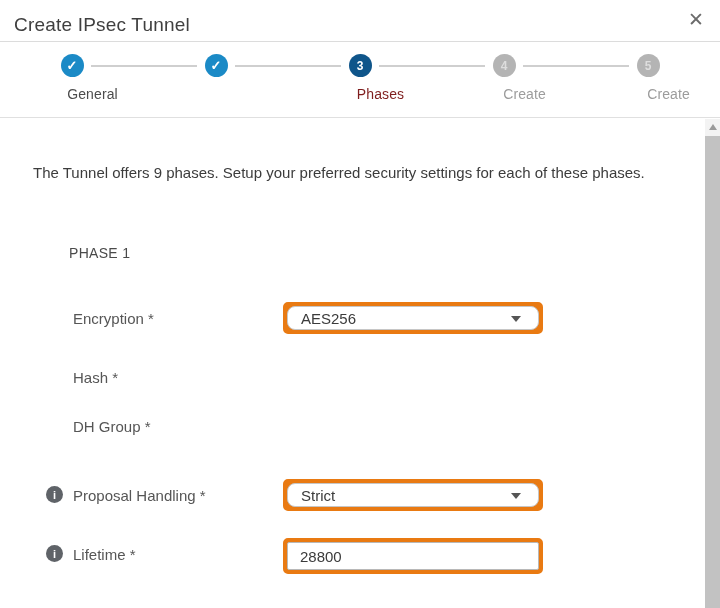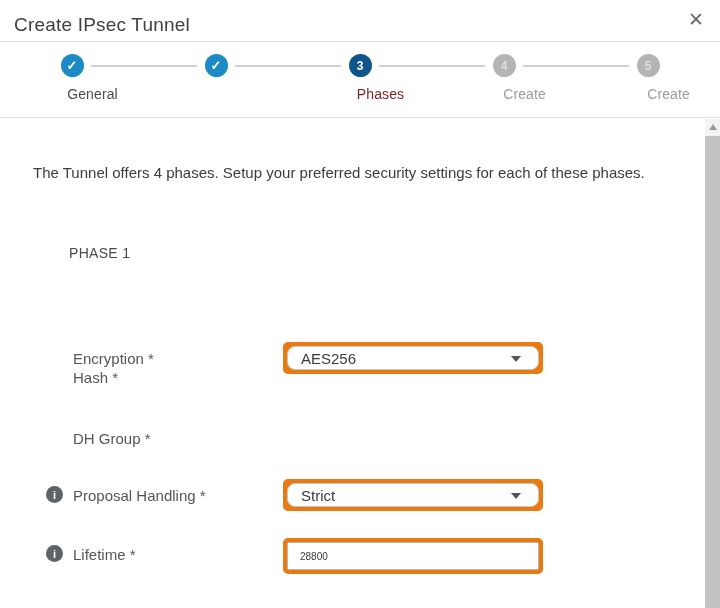--- a/index.html
+++ b/index.html
@@ -29,37 +29,37 @@
   .connector.c2 { left:235px; width:106px; }
   .connector.c3 { left:379px; width:106px; }
   .connector.c4 { left:523px; width:106px; }
 
   
   .content { position:absolute; top:119px; left:0; right:15px; bottom:0; background:#fff; }
   .intro { position:absolute; left:33px; top:40px; width:630px; font-size:15px; line-height:27px; color:#3c3c3c; }
   .phase-heading { position:absolute; left:33px; top:126px; font-size:14px; color:#4a4a4a; letter-spacing:.3px;margin-left:36px; }
 
   .form-row { position:absolute; left:0; right:0; height:40px; }
-  .row-0 { top:183px;margin-top:40px; } .row-1 { top:242px;text-decoration:underline; } .row-2 { top:303px; } .row-3 { top:360px; } .row-4 { top:419px; }
+  .row-0 { top:183px; } .row-1 { top:242px;text-decoration:underline; } .row-2 { top:291px; } .row-3 { top:360px; } .row-4 { top:419px; }
 
   .field-label { position:absolute; left:73px; top:8px; font-size:15px; color:#565656; }
   .info-icon { position:absolute; left:46px; top:7px; width:17px; height:17px; border-radius:50%;
                background:#5f6368; color:#fff; font-size:11px; font-weight:bold; font-style:normal;
                display:flex; align-items:center; justify-content:center; cursor:pointer; }
 
   .field-box { position:absolute; left:283px; top:0; width:260px; height:32px;
                border:4px solid #e97a12; border-radius:5px; background:#e97a12; }
   .field-box.tall { height:36px; }
   .select-inner { width:100%; height:100%; background:#fff; border:1px solid #c6c6c6; border-radius:8px;
                   position:relative; cursor:pointer; display:flex; align-items:center; }
   .select-value { padding-left:13px; font-size:15px; color:#3b3b3b; }
   .caret { position:absolute; right:17px; top:50%; margin-top:-2px; width:0; height:0;
            border-left:5px solid transparent; border-right:5px solid transparent; border-top:6px solid #555; }
   .text-inner { width:100%; height:100%; background:#fff; border:1px solid #b8b8b8; border-radius:2px;
-                font-family:"Liberation Sans", sans-serif; font-size:10px; color:#3b3b3b; padding-left:12px; outline:none; }
+                font-family:"Liberation Sans", sans-serif; font-size:15px; color:#3b3b3b; padding-left:12px; outline:none; }
 
   
   .scrollbar { position:absolute; top:119px; right:0; bottom:0; width:15px; background:#f3f3f3; }
   .scroll-up { position:absolute; top:0; left:0; width:15px; height:16px; background:#f3f3f3; border:none; cursor:pointer; }
   .scroll-up-tri { position:absolute; left:50%; top:50%; margin:-3px 0 0 -4px; width:0; height:0;
                    border-left:4px solid transparent; border-right:4px solid transparent; border-bottom:6px solid #9a9a9a; }
   .scroll-thumb { position:absolute; top:17px; left:0; width:15px; bottom:0; background:#c2c2c2; cursor:pointer; }
 </style>
 </head>
 <body>
@@ -93,21 +93,21 @@
       <div class="step-label">Create</div>
     </div>
     <div class="step upcoming">
       <div class="step-circle">5</div>
       <div class="step-label">Create</div>
     </div>
   </div>
 
   <div class="content">
 
-    <p class="intro">The Tunnel offers 4 phases. Setup your preferred security settings for each of these phases.</p>
+    <p class="intro">The Tunnel offers 9 phases. Setup your preferred security settings for each of these phases.</p>
     <div class="phase-heading">PHASE 1</div>
 
     <div class="form-row row-0">
       <span class="field-label">Encryption *</span>
       <div class="field-box">
         <div class="select-inner">
           <span class="select-value">AES256</span>
           <span class="caret"></span>
         </div>
       </div>

